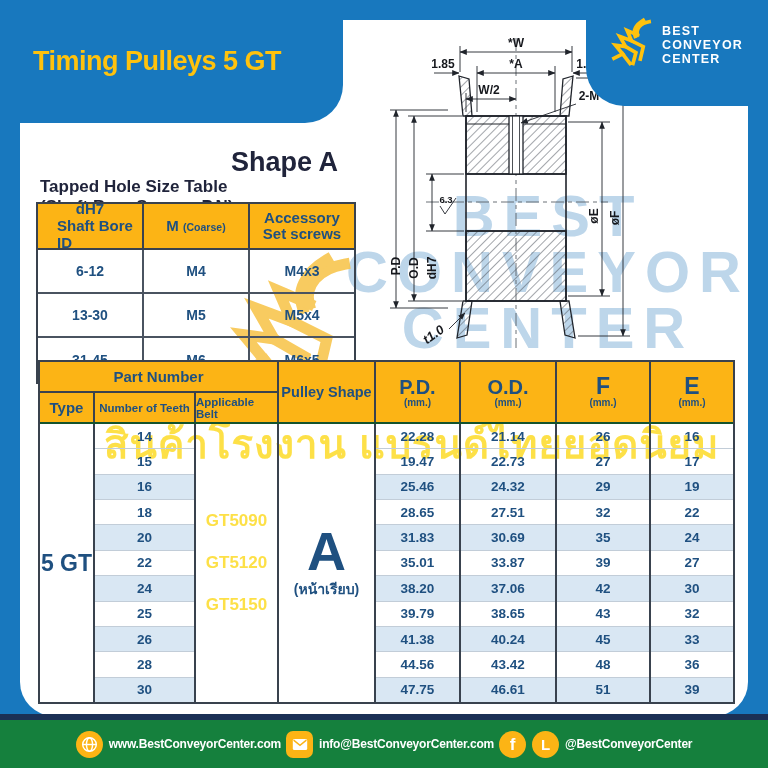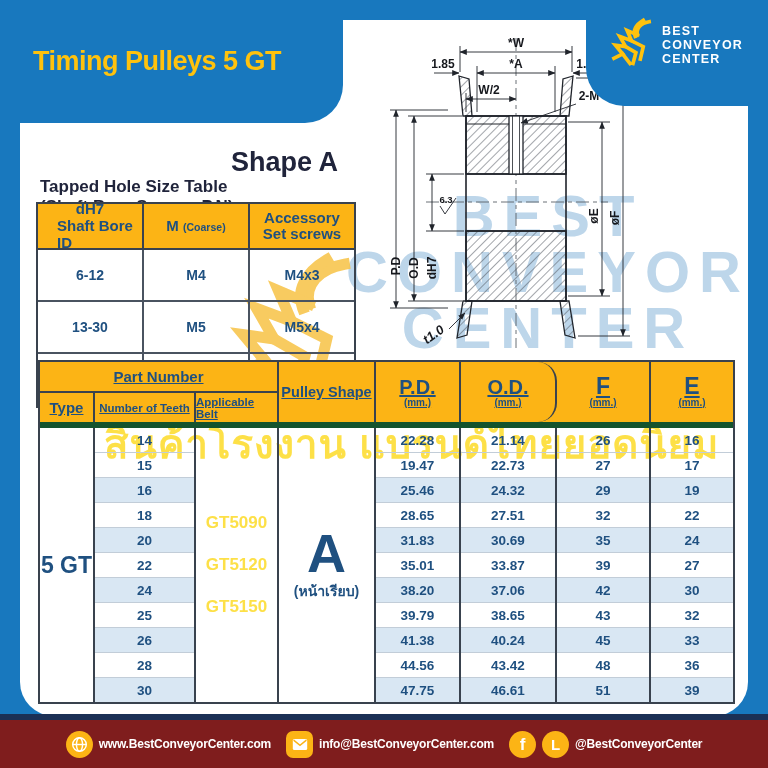--- a/index.html
+++ b/index.html
@@ -35,64 +35,64 @@
 
   .tapped-table { position:absolute; left:36px; top:202px; width:320px; z-index:2;
                   border:2px solid #39424E; }
   .tt-head { display:flex; height:46px; background:#FCB415; border-bottom:2px solid #39424E; }
   .tt-hcell { flex:1; display:flex; flex-direction:column; align-items:center; justify-content:center;
               border-right:2px solid #39424E; color:#1F5080; }
   .tt-hcell:last-child { border-right:none; }
   .tt-hcell .big { font-size:15px; font-weight:800; line-height:16px; }
   .tt-hcell .sub { font-size:15px; font-weight:800;padding-left:19px; }
   .tt-hcell .inline-sub { font-size:10.5px; font-weight:800; }
-  .tt-row { display:flex; height:52px; border-bottom:2px solid #4A5360; }
+  .tt-row { display:flex; height:44px; border-bottom:2px solid #4A5360; }
   .tt-row:last-child { border-bottom:none; }
   .tt-cell { flex:1; display:flex; align-items:center; justify-content:center;
              border-right:2px solid #4A5360; font-size:14px; font-weight:800; color:#1F5080; }
   .tt-cell:last-child { border-right:none; }
 
   .drawing { position:absolute; left:336px; top:16px; width:330px; height:340px; z-index:2; }
 
   
   .spec { position:absolute; left:38px; top:360px; width:697px; height:344px; z-index:2;
           border:2.5px solid #39424E; display:flex; flex-direction:column; }
   .spec-head { display:grid; grid-template-columns:55px 101px 83px 97px 85px 96px 94px 1fr;
-               grid-template-rows:31px 29px; background:#FCB415; border-bottom:6px solid #14532d;
-               color:#1F5080;text-decoration:underline; }
+               grid-template-rows:31px 29px; background:#FCB415; border-bottom:2px solid #14532d;
+               color:#1F5080; }
   .spec-head > div { display:flex; flex-direction:column; align-items:center; justify-content:center;
                      border-right:2px solid #39424E; font-weight:800; }
   .h-part  { grid-column:1/4; grid-row:1; border-bottom:2px solid #39424E; font-size:15px; }
   .h-type  { grid-column:1; grid-row:2; font-size:15px; }
   .h-teeth { grid-column:2; grid-row:2; font-size:11.5px; }
   .h-belt  { grid-column:3; grid-row:2; font-size:11.5px; }
   .h-shape { grid-column:4; grid-row:1/3; font-size:14.5px; }
-  .h-pd    { grid-column:5; grid-row:1/3; } .h-od { grid-column:6; grid-row:1/3;border-radius:19px; }
+  .h-pd    { grid-column:5; grid-row:1/3; } .h-od { grid-column:6; grid-row:1/3; }
   .h-f     { grid-column:7; grid-row:1/3; } .h-e  { grid-column:8; grid-row:1/3; border-right:none !important; }
   .h-big   { font-size:20px; line-height:20px; }
   .h-big2  { font-size:23px; line-height:21px; }
   .h-unit  { font-size:10px; }
 
   .spec-body { flex:1; display:grid; grid-template-columns:55px 101px 83px 97px 85px 96px 94px 1fr; }
   .b-span { display:flex; flex-direction:column; align-items:center; justify-content:center;
             border-right:2px solid #39424E; }
   .b-col  { display:flex; flex-direction:column; border-right:2px solid #39424E; }
   .b-col.last { border-right:none; }
   .sp-cell { flex:1; display:flex; align-items:center; justify-content:center;
              font-size:13.5px; font-weight:800; color:#1F5080; border-bottom:1px solid #C2CDD8; }
   .sp-cell:last-child { border-bottom:none; }
   .sp-cell.alt { background:#D9E7F3; }
   .type-value { font-size:23px; font-weight:800; color:#1F5080; }
   .belt-item  { font-size:17px; font-weight:800; color:#fde047; margin:11px 0; }
   .shape-value{ font-size:54px; font-weight:800; color:#1F5080; line-height:50px; }
   .shape-note { font-size:14px; font-weight:800; color:#1F5080; margin-top:2px; }
 
   .footer-divider { position:absolute; left:0; top:714px; width:768px; height:6px; background:#1B3055; z-index:2; }
-  .footer { position:absolute; left:0; top:720px; width:768px; height:48px; background:#7f1d1d;
-            display:flex; align-items:center; justify-content:center; gap:15px; z-index:2; }
+  .footer { position:absolute; left:0; top:720px; width:768px; height:48px; background:#15803d;
+            display:flex; align-items:center; justify-content:center; gap:5px; z-index:2; }
   .f-item { display:flex; align-items:center; gap:6px; color:#fff; font-size:12px; font-weight:800; letter-spacing:-0.2px; }
   .f-icon { width:27px; height:27px; border-radius:50%; background:#FCB415;
             display:flex; align-items:center; justify-content:center; flex:none; }
   .f-icon.square { border-radius:7px; }
   .f-letter { color:#fff; font-weight:800; font-size:17px; line-height:1; }
 </style>
 </head>
 <body>
 
 <div class="page">

